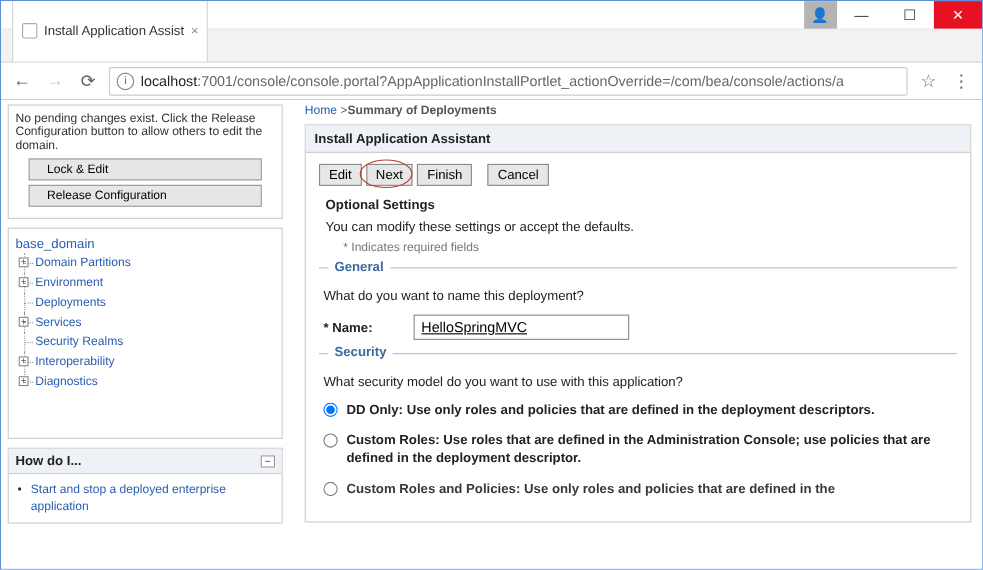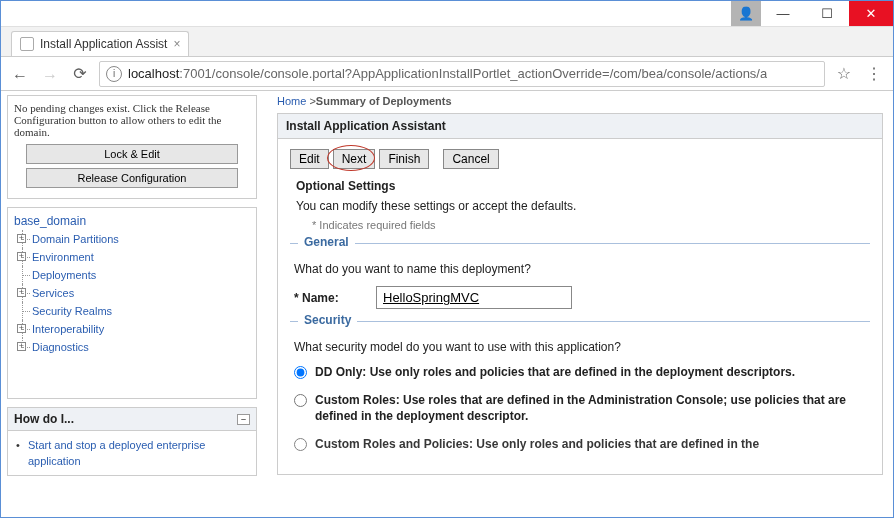--- a/index.html
+++ b/index.html
@@ -7,21 +7,21 @@
   .window { width: 894px; height: 518px; border: 1px solid #5a8fd6; display: flex; flex-direction: column; overflow: hidden; position: relative; }
   
   
   .titlebar { height: 26px; background: #fff; display: flex; justify-content: flex-end; border-bottom: 1px solid #e0e0e0; }
   .titlebar .tb-btn { width: 44px; display: flex; align-items: center; justify-content: center; font-size: 13px; color: #333; }
   .titlebar .tb-user { background: #b4b4b4; color: #fff; width: 30px; }
   .titlebar .tb-close { background: #e81123; color: #fff; }
   
   
   .tabstrip { height: 30px; background: #f2f2f2; display: flex; align-items: flex-end; padding-left: 10px; border-bottom: 1px solid #ccc; }
-  .tab { background: #fff; border: 1px solid #ccc; border-bottom: none; border-radius: 3px 3px 0 0; padding: 5px 8px; display: flex; align-items: center; gap: 6px; font-size: 12px; color: #333; }
+  .tab { background: #fff; border: 1px solid #ccc; border-bottom: none; border-radius: 3px 3px 0 0; padding: 21px 8px; display: flex; align-items: center; gap: 6px; font-size: 12px; color: #333; }
   .tab .fav { width: 14px; height: 14px; border: 1px solid #aaa; display: inline-block; border-radius: 2px; }
   .tab .close { color: #888; cursor: pointer; }
   
   
   .addrbar { height: 34px; display: flex; align-items: center; gap: 8px; padding: 0 8px; border-bottom: 1px solid #ccc; background: #fff; }
   .nav-btn { width: 22px; height: 22px; display: flex; align-items: center; justify-content: center; color: #5f5f5f; font-size: 16px; border-radius: 50%; }
   .nav-btn.disabled { color: #ccc; }
   .addr-field { flex: 1; display: flex; align-items: center; border: 1px solid #ccc; border-radius: 2px; height: 26px; padding: 0 6px; gap: 6px; overflow: hidden; }
   .addr-field .info { width: 16px; height: 16px; border: 1px solid #888; border-radius: 50%; font-size: 10px; text-align: center; line-height: 14px; color: #666; }
   .addr-field .url { font-size: 13px; color: #666; white-space: nowrap; overflow: hidden; }
@@ -31,22 +31,22 @@
   
   
   .content { flex: 1; display: flex; overflow: hidden; background: #fff; }
   .leftcol { width: 262px; padding: 4px 6px; overflow-y: auto; }
   .rightcol { flex: 1; padding: 0 10px 0 14px; overflow-y: auto; position: relative; }
   
   
   .panel { border: 1px solid #ccc; margin-bottom: 8px; background: #fff; }
   .panel-head { background: #eef1f5; padding: 4px 6px; font-weight: bold; font-size: 12px; border-bottom: 1px solid #ccc; display: flex; justify-content: space-between; align-items: center; }
   .panel-body { padding: 6px; font-size: 11px; }
-  .panel-note { color: #333; margin-bottom: 6px; font-family: Liberation Serif, serif; }
-  .panel-btn { display: block; width: 90%; margin: 4px auto; padding: 3px 16px; text-align: center; background: #e7e7e7; border: 1px solid #999; font-size: 11px; cursor: pointer; }
+  .panel-note { color: #333; margin-bottom: 6px; }
+  .panel-btn { display: block; width: 90%; margin: 4px auto; padding: 3px 16px; text-align: left; background: #e7e7e7; border: 1px solid #999; font-size: 11px; cursor: pointer; }
   
   
   .tree-root { color: #2a5db0; font-size: 12px; margin-bottom: 2px; }
   .tree { list-style: none; margin-left: 2px; }
   .tree li { position: relative; padding-left: 16px; line-height: 18px; color: #2a5db0; }
   .tree li::before { content: ""; position: absolute; left: 6px; top: 0; width: 1px; height: 100%; border-left: 1px dotted #999; }
   .tree li::after { content: ""; position: absolute; left: 6px; top: 9px; width: 8px; border-top: 1px dotted #999; }
   .tree li:last-child::before { height: 9px; }
   .tree .toggle { position: absolute; left: 1px; top: 4px; width: 9px; height: 9px; border: 1px solid #888; background: #fff; font-size: 9px; line-height: 7px; text-align: center; color: #555; }
   .tree .link { cursor: pointer; }

